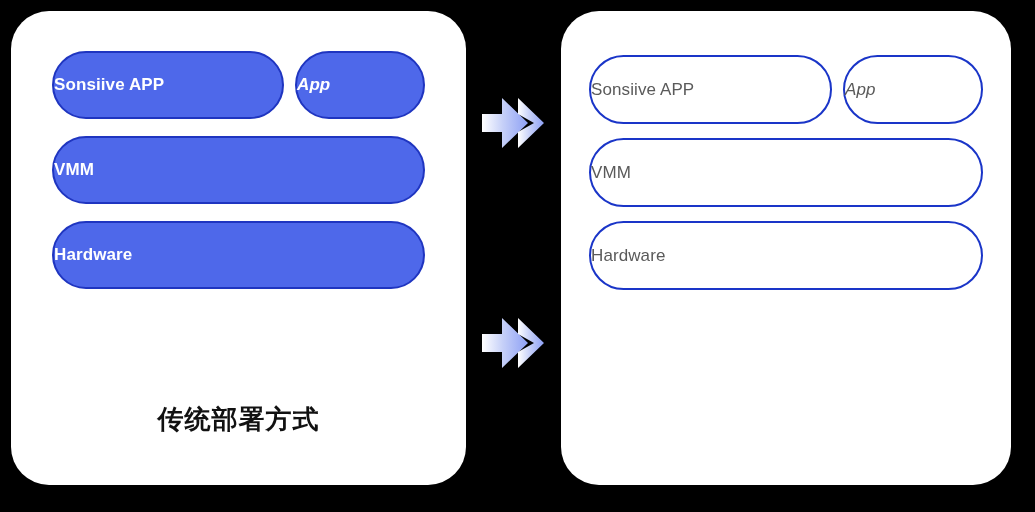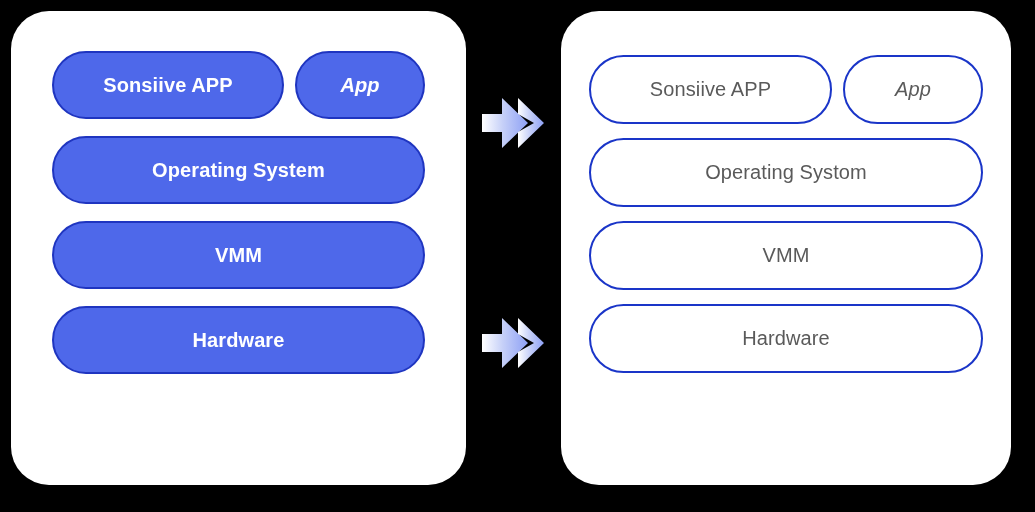--- a/index.html
+++ b/index.html
@@ -42,23 +42,22 @@
     margin-bottom: 17px;
   }
   #panel-right .row { margin-bottom: 14px; }
 
   
   .pill {
     height: 68px;
     border-radius: 34px;
     display: flex;
     align-items: center;
-    justify-content: center;
     box-sizing: border-box;
-    font-size: 20px;
+    font-size: 17px;
     letter-spacing: .1px;
     white-space: nowrap;
   }
 
   
   .pill.filled {
     background: #4e68ea;
     border: 2px solid #1f35c0;
     color: #ffffff;
     font-weight: 600;
@@ -110,39 +109,35 @@
 
       <div class="row">
         <div class="pill filled grow">
           <span>Sonsiive APP</span>
         </div>
         <div class="pill filled app">
           <span>App</span>
         </div>
       </div>
 
-      <div class="row">
-        <div class="pill filled full">
-          <span>Operating System</span>
-        </div>
-      </div>
 
       <div class="row">
         <div class="pill filled full">
           <span>VMM</span>
         </div>
       </div>
 
       <div class="row">
         <div class="pill filled full">
           <span>Hardware</span>
         </div>
       </div>
 
     </div>
+    <div class="caption">传统部署方式</div>
   </div>
 
   <div class="arrow" id="arrow-top">
     <svg viewBox="0 0 80 62" width="80" height="62" xmlns="http://www.w3.org/2000/svg">
       <defs>
         <linearGradient id="gradTop" x1="0" y1="0" x2="1" y2="0">
           <stop offset="0%" stop-color="#ffffff"></stop>
           <stop offset="45%" stop-color="#c6d0f8"></stop>
           <stop offset="100%" stop-color="#8da0f5"></stop>
         </linearGradient>
@@ -171,25 +166,20 @@
 
       <div class="row">
         <div class="pill outline grow">
           <span>Sonsiive APP</span>
         </div>
         <div class="pill outline app">
           <span>App</span>
         </div>
       </div>
 
-      <div class="row">
-        <div class="pill outline full">
-          <span>Operating Systom</span>
-        </div>
-      </div>
 
       <div class="row">
         <div class="pill outline full">
           <span>VMM</span>
         </div>
       </div>
 
       <div class="row">
         <div class="pill outline full">
           <span>Hardware</span>

